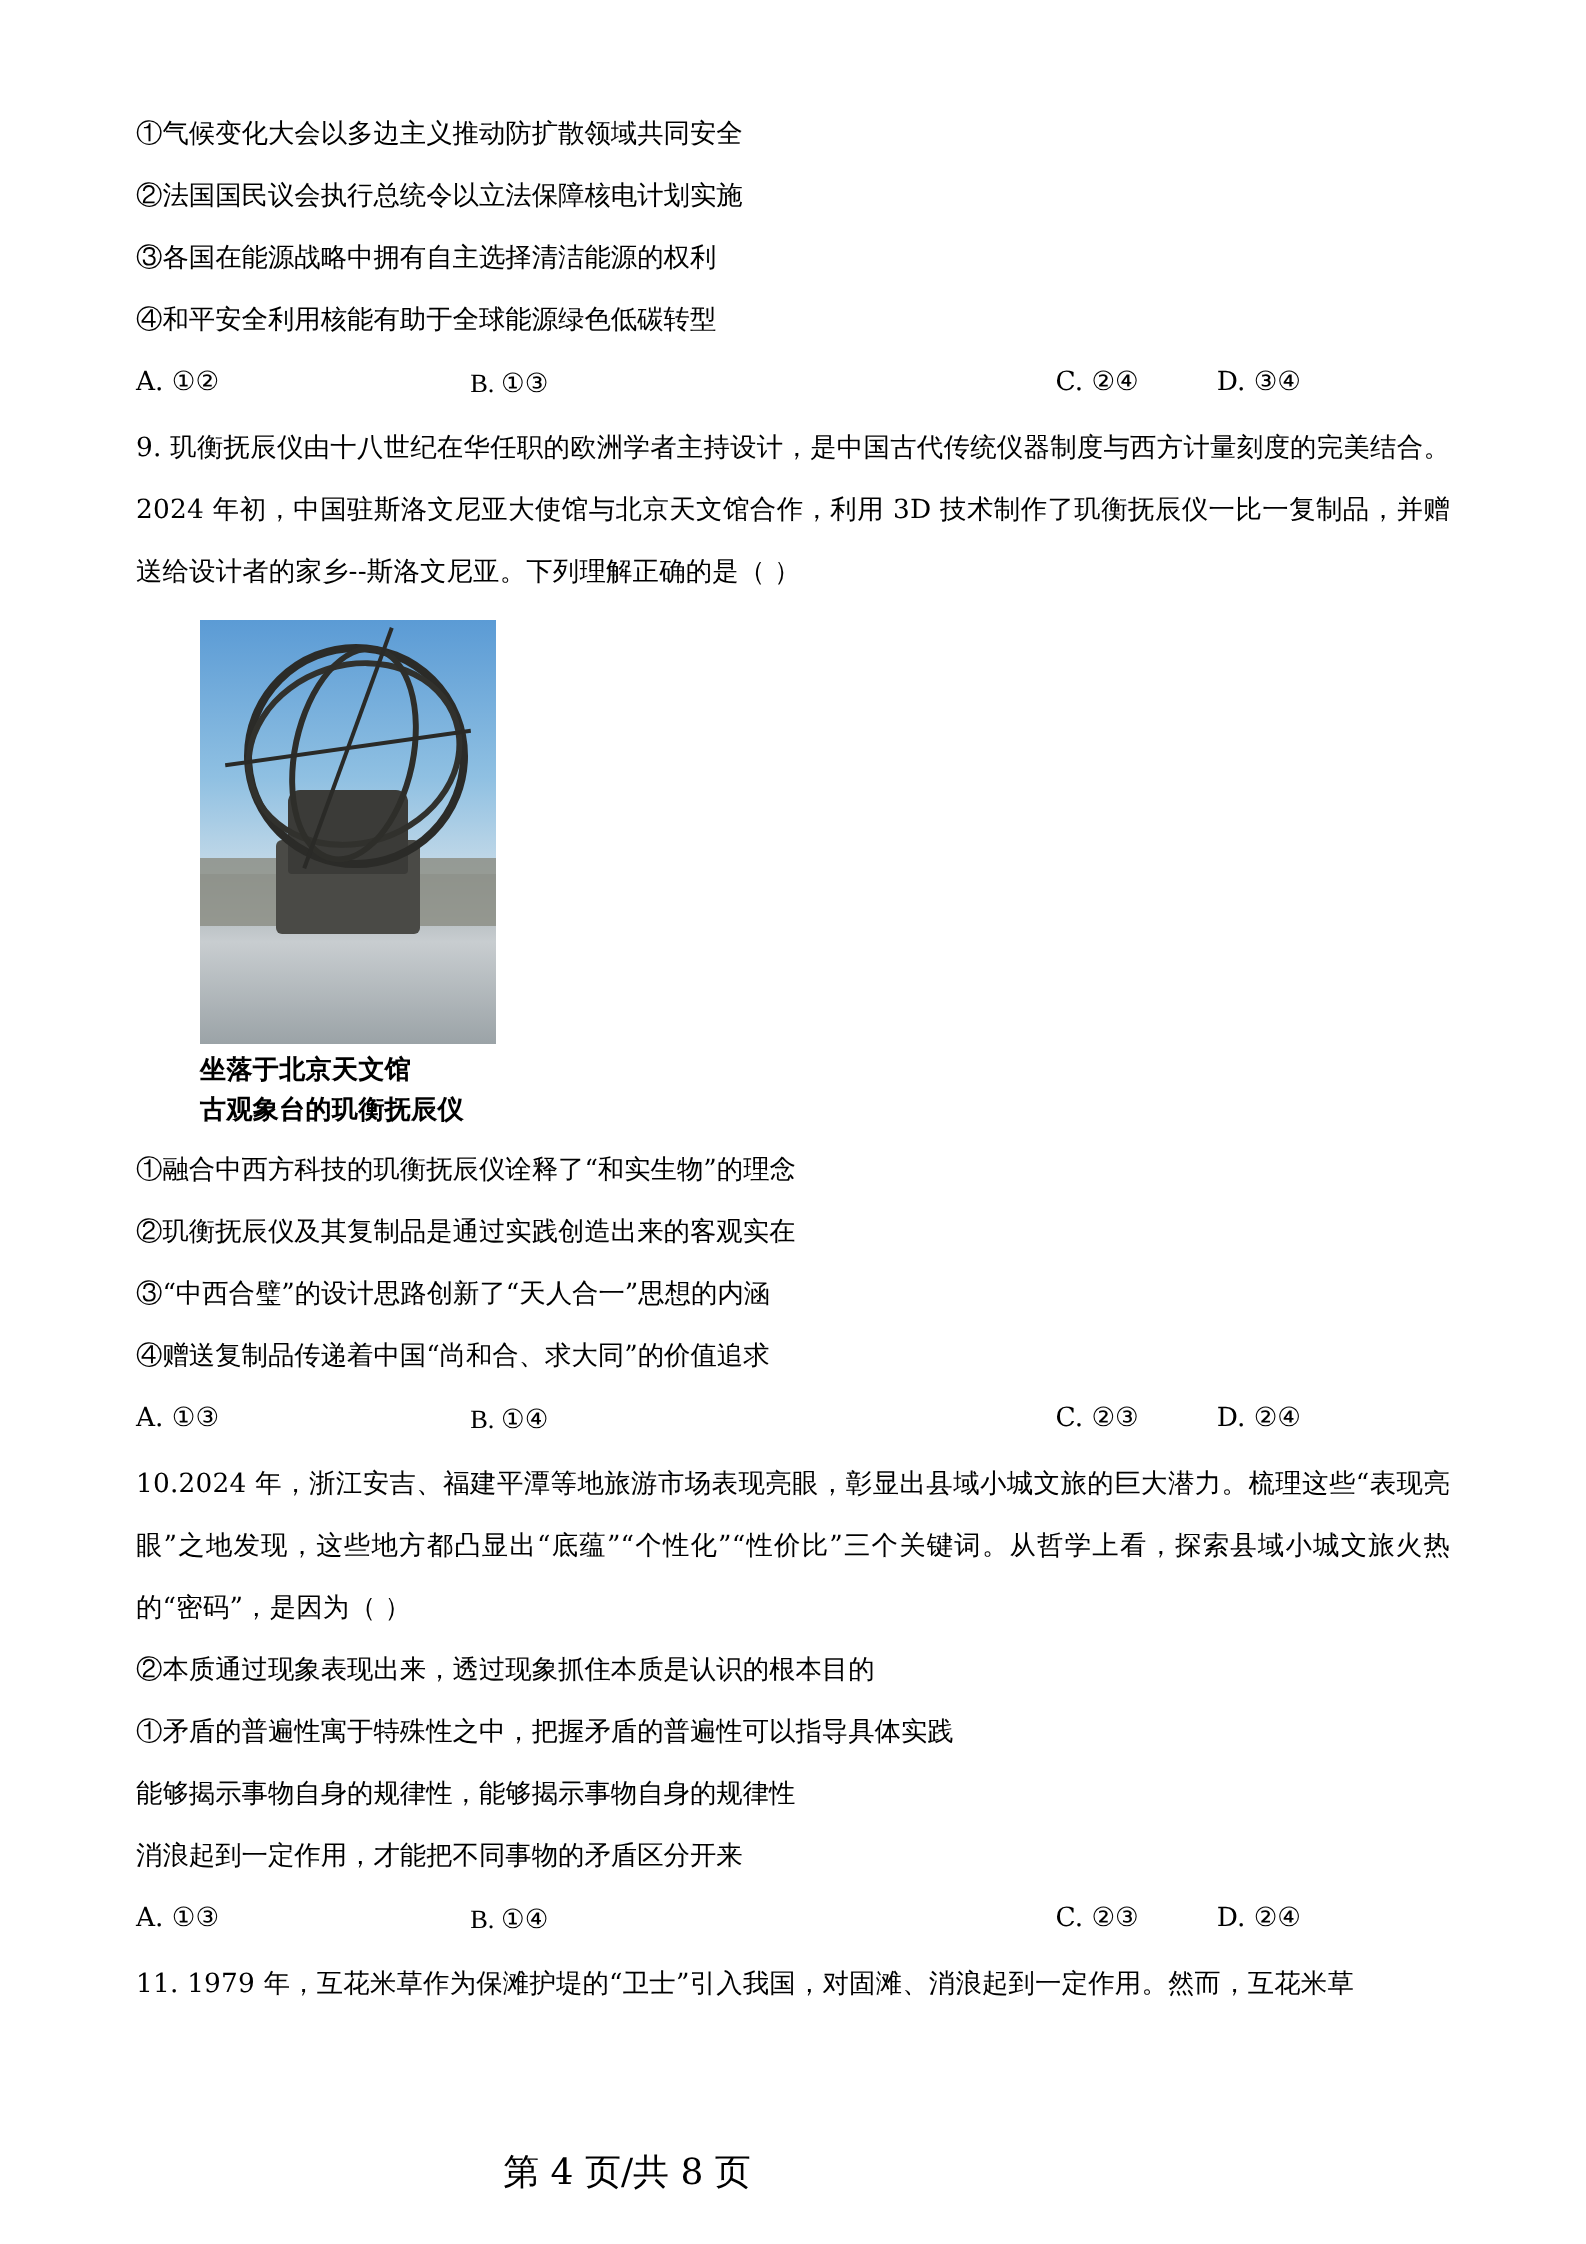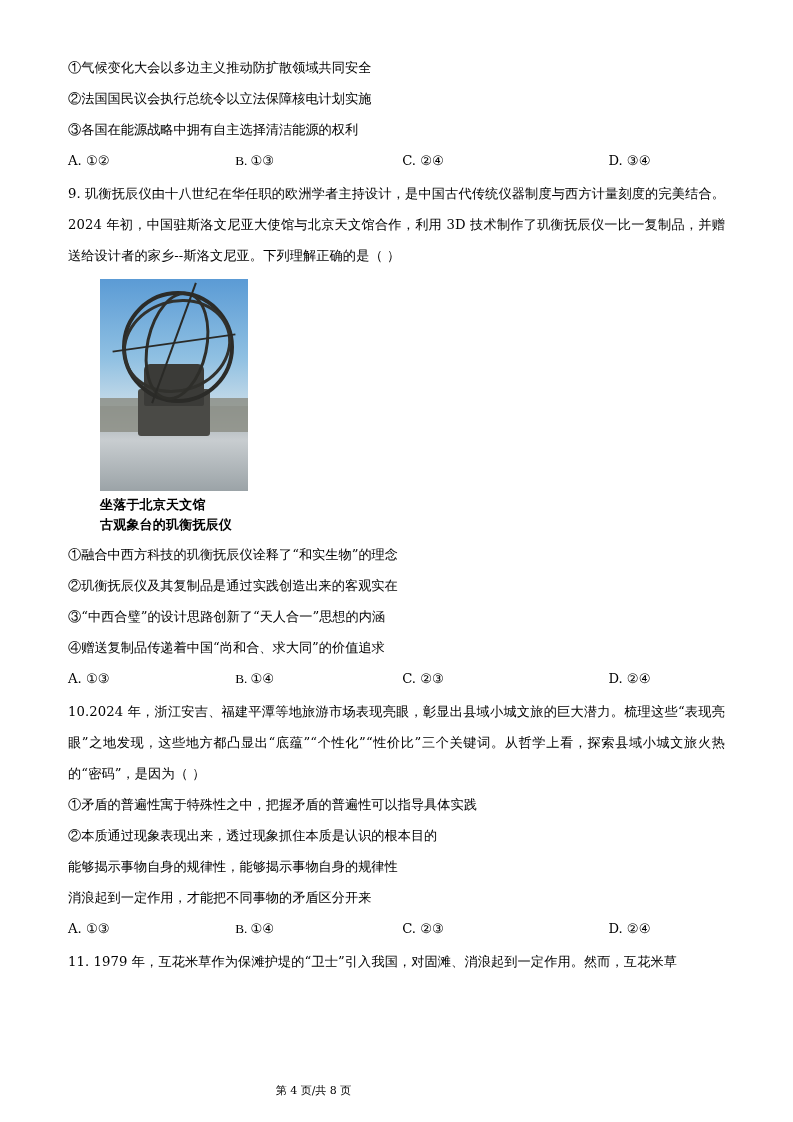--- a/index.html
+++ b/index.html
@@ -33,21 +33,21 @@
   .opts {
     display: flex;
     font-size: 13.2px;
     line-height: 31px;
   }
   .opts > span {
     display: inline-block;
   }
   .opt-a { width: 172px; }
   .opt-b { width: 172px; font-family: Liberation Serif, serif; }
-  .opt-c { width: 172px; }
+  .opt-c { width: 172px; text-align: right; }
   .opt-d { width: 120px; margin-left: 39px; }
 
   .q-block { margin-top: 2px; }
 
   .fig-wrap {
     margin: 8px 0 4px 0;
     width: 100%;
     text-align: left;
   }
   .fig-inner {
@@ -134,38 +134,39 @@
     font-weight: bold;
     margin-top: 4px;
     letter-spacing: 0.2px;
   }
   .footer {
     position: absolute;
     left: 0;
     bottom: 24px;
     width: 627px;
     text-align: center;
-    font-size: 11px;
+    font-size: 18px;
     font-family: "DejaVu Serif", "Liberation Serif", serif;
   }
   .indent-item {
     font-size: 13.2px;
     line-height: 31px;
     white-space: nowrap;
   }
 </style>
 </head>
 <body>
 
 <div class="page">
 
   <div>
     <div class="indent-item">①气候变化大会以多边主义推动防扩散领域共同安全</div>
     <div class="indent-item">②法国国民议会执行总统令以立法保障核电计划实施</div>
     <div class="indent-item">③各国在能源战略中拥有自主选择清洁能源的权利</div>
+    <div class="indent-item">④和平安全利用核能有助于全球能源绿色低碳转型</div>
   </div>
 
   <div class="opts">
     <span class="opt-a">A. ①②</span>
     <span class="opt-b">B. ①③</span>
     <span class="opt-c">C. ②④</span>
     <span class="opt-d">D. ③④</span>
   </div>
 
   <div class="q-block">
@@ -201,22 +202,22 @@
       <span class="opt-a">A. ①③</span>
       <span class="opt-b">B. ①④</span>
       <span class="opt-c">C. ②③</span>
       <span class="opt-d">D. ②④</span>
     </div>
   </div>
 
   <div class="q-block">
     <div class="para">10.2024 年，浙江安吉、福建平潭等地旅游市场表现亮眼，彰显出县域小城文旅的巨大潜力。梳理这些“表现亮眼”之地发现，这些地方都凸显出“底蕴”“个性化”“性价比”三个关键词。从哲学上看，探索县域小城文旅火热的“密码”，是因为（    ）</div>
     <div>
+      <div class="indent-item">②本质通过现象表现出来，透过现象抓住本质是认识的根本目的</div>
       <div class="indent-item">①矛盾的普遍性寓于特殊性之中，把握矛盾的普遍性可以指导具体实践</div>
-      <div class="indent-item">②本质通过现象表现出来，透过现象抓住本质是认识的根本目的</div>
       <div class="indent-item">能够揭示事物自身的规律性，能够揭示事物自身的规律性</div>
       <div class="indent-item">消浪起到一定作用，才能把不同事物的矛盾区分开来</div>
     </div>
     <div class="opts">
       <span class="opt-a">A. ①③</span>
       <span class="opt-b">B. ①④</span>
       <span class="opt-c">C. ②③</span>
       <span class="opt-d">D. ②④</span>
     </div>
   </div>

